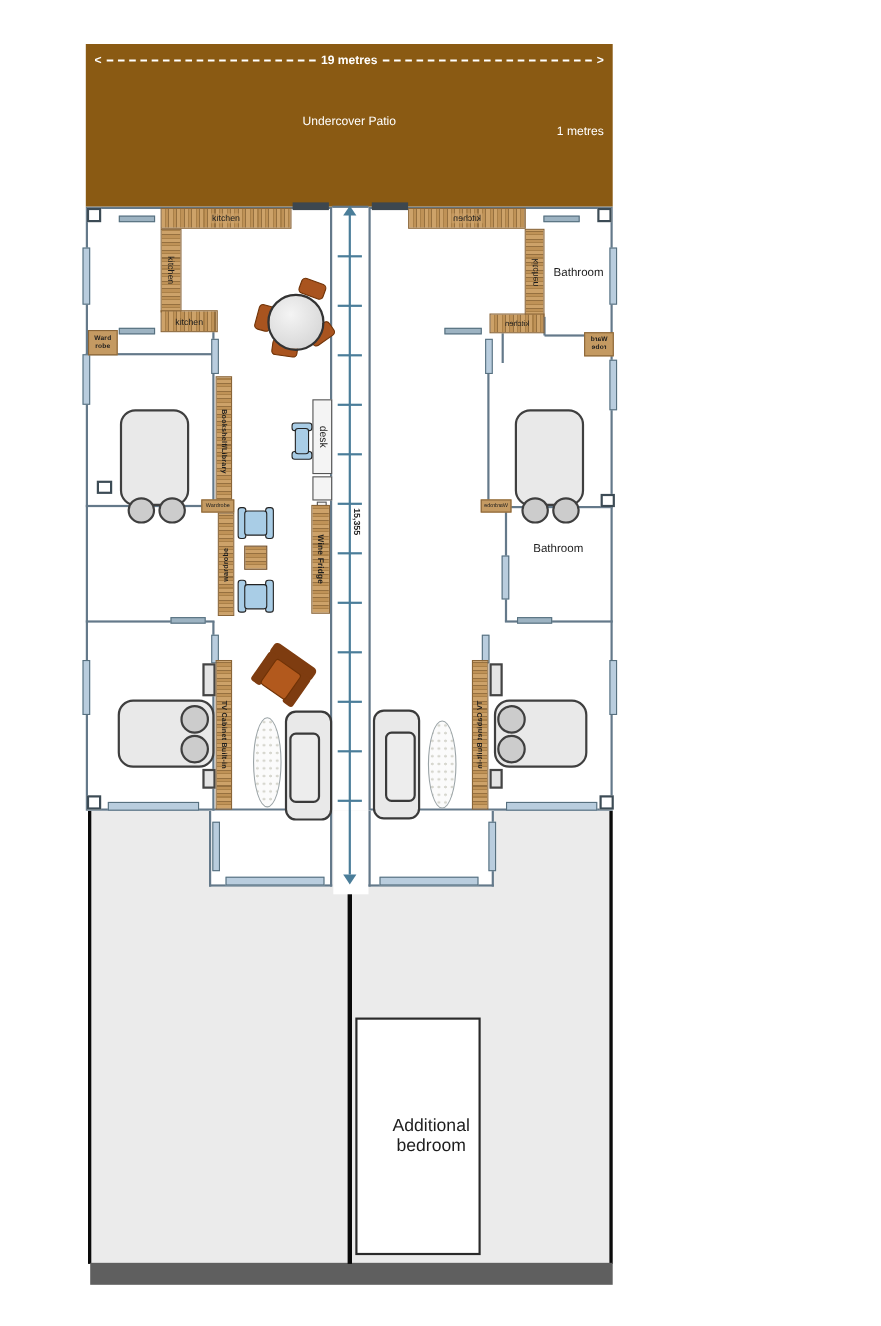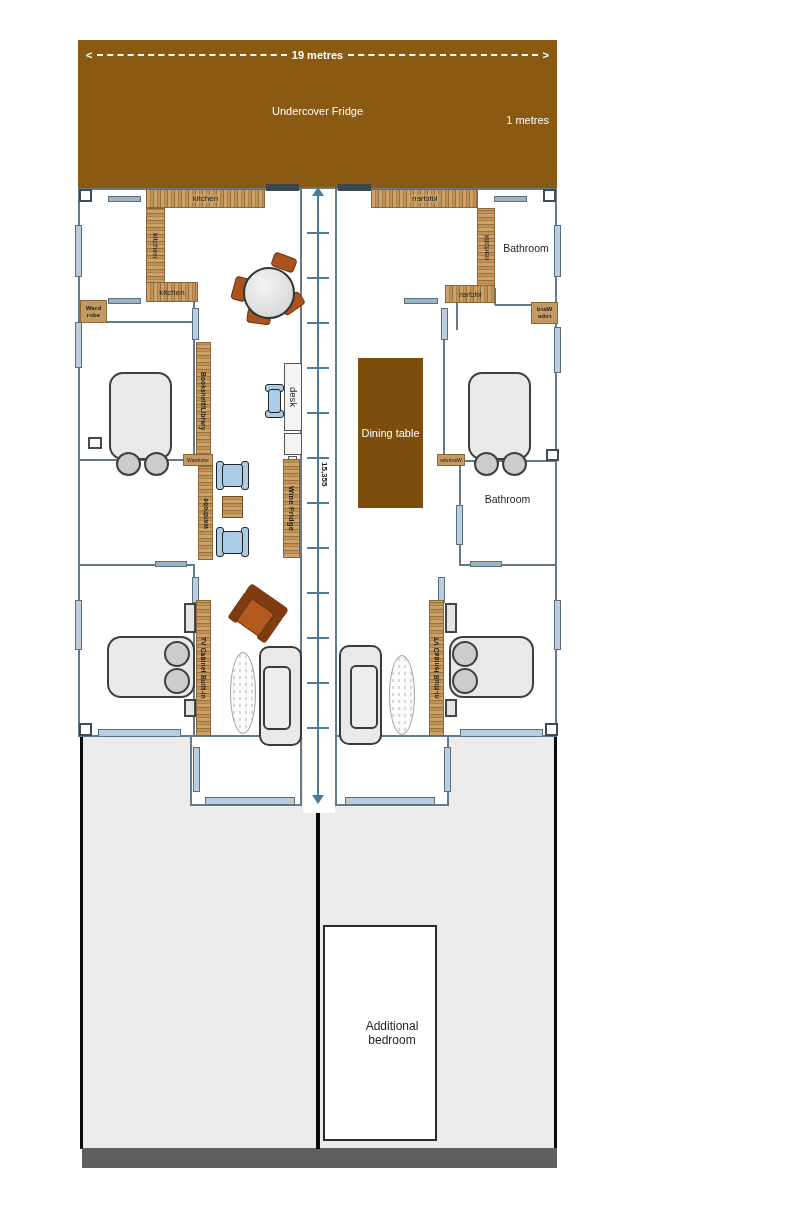--- a/index.html
+++ b/index.html
@@ -43,33 +43,33 @@
 <div id="canvas">
 
   <div class="abs" style="left:78px;top:40px;width:479px;height:148px;background:#8a5a13;">
     <div class="abs cen" style="left:8px;right:8px;top:8px;height:14px;color:#fff;font-size:11px;font-weight:bold;">
       <span>&lt;</span>
       <span class="dash"></span>
       <span>19 metres</span>
       <span class="dash"></span>
       <span>&gt;</span>
     </div>
-    <div class="abs cen" style="left:0;right:0;top:64px;height:14px;color:#fff;font-size:11px;">Undercover Fridge</div>
+    <div class="abs cen" style="left:0;right:0;top:64px;height:14px;color:#fff;font-size:11px;">Undercover Patio</div>
     <div class="abs" style="right:8px;top:74px;color:#fff;font-size:11px;">1 metres</div>
   </div>
 
   <div class="abs" style="left:81px;top:737px;width:476px;height:411px;background:#ebebeb;"></div>
   <div class="abs" style="left:80px;top:737px;width:3px;height:412px;background:#0a0a0a;"></div>
   <div class="abs" style="left:554px;top:737px;width:3px;height:412px;background:#0a0a0a;"></div>
   <div class="abs" style="left:82px;top:1148px;width:475px;height:20px;background:#5f5f5f;"></div>
   <div class="abs" style="left:303px;top:737px;width:32px;height:76px;background:#fff;"></div>
   <div class="abs" style="left:316px;top:813px;width:4px;height:336px;background:#0a0a0a;"></div>
 
   <div class="abs cen" style="left:323px;top:925px;width:114px;height:216px;background:#fff;border:2px solid #2a2a2a;">
-    <span style="font-size:12px;margin-left:24px;">Additional bedroom</span>
+    <span style="font-size:16px;margin-left:24px;">Additional bedroom</span>
   </div>
 
   <div class="abs outline" style="left:78px;top:188px;width:224px;height:549px;"></div>
   <div class="abs outline" style="left:335px;top:188px;width:222px;height:549px;"></div>
   <div class="abs ext" style="left:190px;top:737px;width:112px;height:69px;"></div>
   <div class="abs ext" style="left:335px;top:737px;width:114px;height:69px;"></div>
   <div class="abs wall" style="left:302px;top:187px;width:33px;height:2px;"></div>
 
   <div class="abs" style="left:307px;top:190px;width:22px;height:611px;">
     <div class="rule"></div>
@@ -229,23 +229,20 @@
   <div class="abs cen" style="left:497px;top:241px;width:58px;height:13px;">
     <span style="font-size:10.5px;">Bathroom</span>
   </div>
   <div class="abs woodbox cen" style="left:531px;top:302px;width:27px;height:22px;">
     <span class="slabel mir" style="font-size:6px;line-height:1.1;">Ward robe</span>
   </div>
   <div class="abs cen" style="left:470px;top:492px;width:75px;height:14px;">
     <span style="font-size:10.5px;">Bathroom</span>
   </div>
 
-  <div class="abs cen" style="left:358px;top:358px;width:65px;height:150px;background:#7b4e0c;">
-    <span style="color:#fff;font-size:11px;">Dining table</span>
-  </div>
 
   <div class="abs bed" style="left:468px;top:372px;width:63px;height:88px;"></div>
   <div class="abs pillow" style="left:474px;top:452px;width:25px;height:24px;"></div>
   <div class="abs pillow" style="left:502px;top:452px;width:25px;height:24px;"></div>
   <div class="abs woodbox cen" style="left:437px;top:454px;width:28px;height:12px;">
     <span class="mir" style="font-size:5px;">Wardrobe</span>
   </div>
 
   <div class="abs grayel" style="left:445px;top:603px;width:12px;height:30px;"></div>
   <div class="abs grayel" style="left:445px;top:699px;width:12px;height:18px;"></div>

